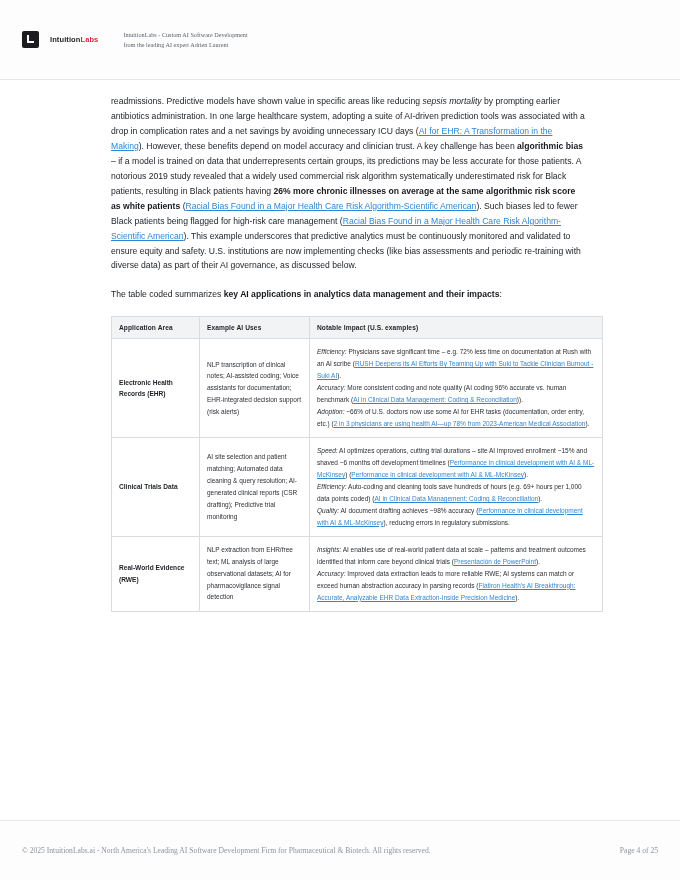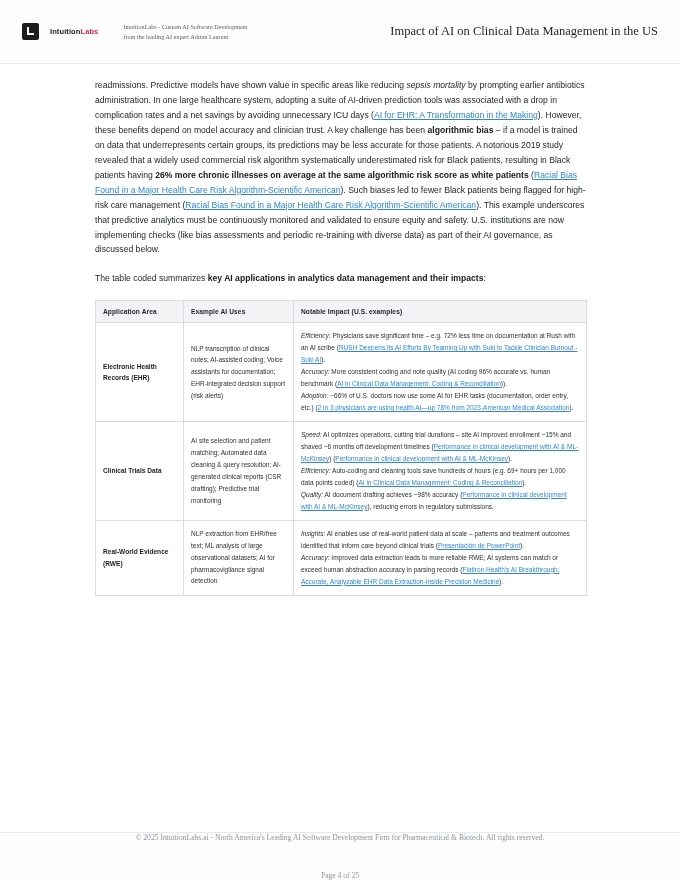--- a/index.html
+++ b/index.html
@@ -11,21 +11,21 @@
     height: 880px;
     background: #ffffff;
     font-family: "Liberation Sans", sans-serif;
     color: #1a1a1a;
     overflow: hidden;
     position: relative;
   }
 
   
   .page-header {
-    height: 64px;
+    height: 80px;
     box-sizing: border-box;
     padding: 0 22px;
     display: flex;
     align-items: center;
     justify-content: space-between;
     border-bottom: 1px solid #e6e8eb;
     background: #fdfdfe;
   }
   .brand-block {
     display: flex;
@@ -78,20 +78,21 @@
     font-family: "Liberation Serif", serif;
     font-size: 12.5px;
     color: #22262b;
     white-space: nowrap;
   }
 
   
   .page-body {
     padding: 14px 94px 0 95px;
     box-sizing: border-box;
+    margin-left: 16px;
   }
   p.para {
     margin: 0 0 14px 0;
     font-size: 8.6px;
     line-height: 1.74;
     color: #22262b;
     text-align: left;
   }
   .lnk { color: #2f86d4; }
   .b { font-weight: bold; color: #16191d; }
@@ -142,49 +143,47 @@
     vertical-align: top;
   }
   td.impact .seg { margin: 0; }
 
   
   .page-footer {
     position: absolute;
     left: 0;
     right: 0;
     bottom: 0;
-    height: 48px;
+    height: 60px;
     box-sizing: border-box;
     padding: 0 22px;
     display: flex;
     align-items: center;
     justify-content: space-between;
     border-top: 1px solid #e6e8eb;
     background: #fdfdfe;
     font-family: "Liberation Serif", serif;
     font-size: 7.6px;
     color: #8d949b;
-    flex-direction: column;
   }
 </style>
 </head>
 <body>
 
 <div class="page-header">
   <div class="brand-block">
     <div class="logo-mark"></div>
     <div class="brand-word">
       <span class="w1">Intuition</span><span class="w2">Labs</span>
     </div>
     <div class="brand-tag">
       <div>IntuitionLabs - Custom AI Software Development</div>
       <div>from the leading AI expert Adrien Laurent</div>
     </div>
   </div>
-  <div class="doc-title">Impact of AI on Clinical Data Management in the US</div>
 </div>
 
 <div class="page-body">
 
   <p class="para"><span>readmissions. Predictive models have shown value in specific areas like reducing </span><span class="i">sepsis mortality</span><span> by prompting earlier antibiotics administration. In one large healthcare system, adopting a suite of AI-driven prediction tools was associated with a drop in complication rates and a net savings by avoiding unnecessary ICU days (</span><a class="lnk" href="#">AI for EHR: A Transformation in the Making</a><span>). However, these benefits depend on model accuracy and clinician trust. A key challenge has been </span><span class="b">algorithmic bias</span><span> – if a model is trained on data that underrepresents certain groups, its predictions may be less accurate for those patients. A notorious 2019 study revealed that a widely used commercial risk algorithm systematically underestimated risk for Black patients, resulting in Black patients having </span><span class="b">26% more chronic illnesses on average at the same algorithmic risk score as white patients</span><span> (</span><a class="lnk" href="#">Racial Bias Found in a Major Health Care Risk Algorithm-Scientific American</a><span>). Such biases led to fewer Black patients being flagged for high-risk care management (</span><a class="lnk" href="#">Racial Bias Found in a Major Health Care Risk Algorithm-Scientific American</a><span>). This example underscores that predictive analytics must be continuously monitored and validated to ensure equity and safety. U.S. institutions are now implementing checks (like bias assessments and periodic re-training with diverse data) as part of their AI governance, as discussed below.</span></p>
 
   <p class="para"><span>The table coded summarizes </span><span class="b">key AI applications in analytics data management and their impacts</span><span>:</span></p>
 
   <table class="ai-table">
     <colgroup>

